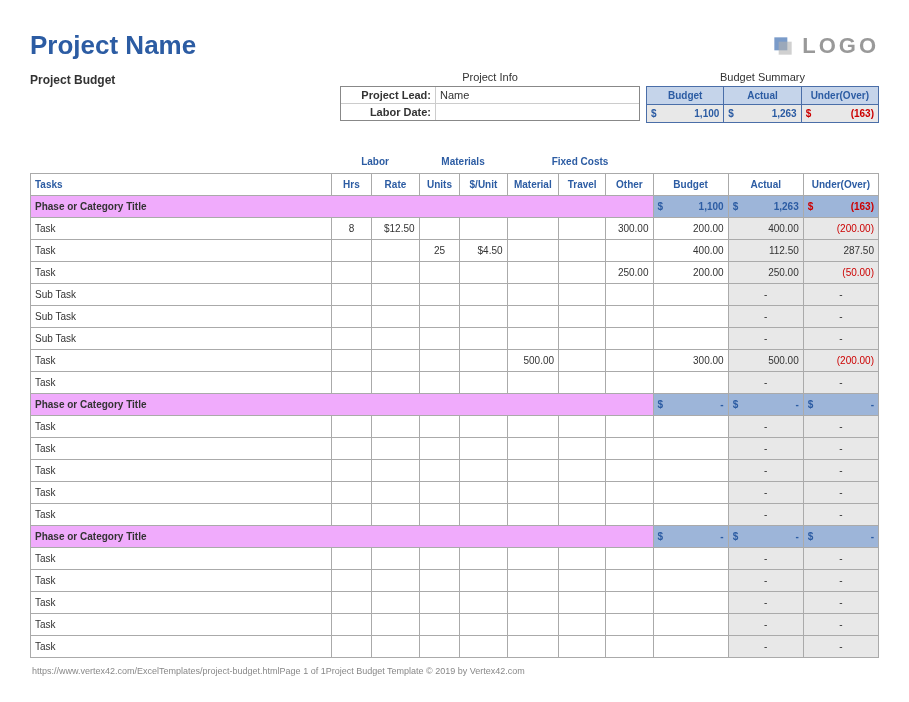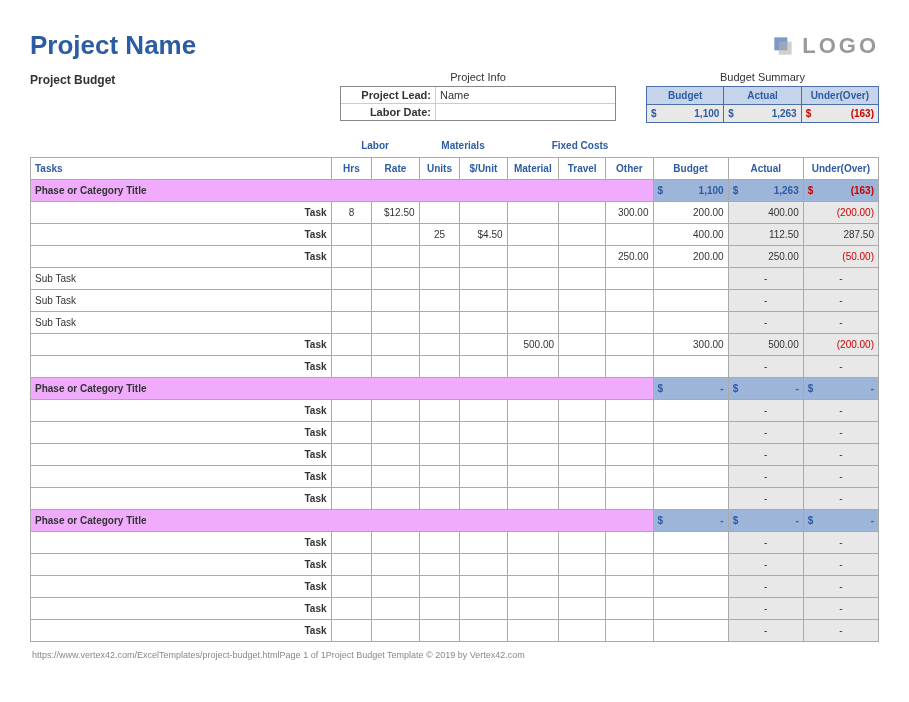--- a/index.html
+++ b/index.html
@@ -4,53 +4,53 @@
 <style>
   * { box-sizing: border-box; margin: 0; padding: 0; }
   body { font-family: Arial, sans-serif; font-size: 11px; color: #333; background: #fff; width: 909px; }
   .page { padding: 30px 30px 10px 30px; }
   .header-row { display: flex; justify-content: space-between; align-items: center; margin-bottom: 10px; }
   .project-name { color: #2c5ca3; font-size: 26px; font-weight: bold; }
   .logo { display: flex; align-items: center; gap: 6px; color: #999; font-size: 22px; font-weight: bold; letter-spacing: 3px; }
   .logo svg { width: 26px; height: 26px; }
   .sub-row { display: flex; align-items: flex-start; }
   .budget-label { font-weight: bold; font-size: 12px; width: 310px; padding-top: 2px; }
-  .info-block { width: 276px; }
+  .info-block { width: 300px; }
   .info-title { text-align: center; font-size: 11px; margin-bottom: 3px; }
   .info-box { border: 1px solid #888; }
   .info-line { display: flex; border-bottom: 1px solid #ccc; }
   .info-line:last-child { border-bottom: none; }
   .info-label { width: 95px; text-align: right; padding: 2px 4px; font-weight: bold; border-right: 1px solid #ccc; }
   .info-value { flex: 1; padding: 2px 4px; }
   .spacer { flex: 1; }
   .summary-block { width: 233px; }
   .summary-title { text-align: center; font-size: 11px; margin-bottom: 3px; }
   .summary-table { display: flex; border: 1px solid #4a6ea8; }
   .summary-col { flex: 1; border-right: 1px solid #4a6ea8; }
   .summary-col:last-child { border-right: none; }
   .summary-hdr { background: #c5d4ea; color: #2c5ca3; text-align: center; font-weight: bold; padding: 3px 2px; border-bottom: 1px solid #4a6ea8; font-size: 10px; }
   .summary-val { background: #e8e8e8; color: #2c5ca3; font-weight: bold; padding: 3px 4px; display: flex; justify-content: space-between; font-size: 10px; }
   .summary-val.red { color: #cc0000; }
   
-  .main-table { width: 100%; margin-top: 12px; border-collapse: collapse; }
+  .main-table { width: 100%; margin-top: 28px; border-collapse: collapse; }
   .main-table th, .main-table td { border: 1px solid #aaa; padding: 3px 4px; font-size: 10px; height: 22px; }
   .main-table th { color: #2c5ca3; font-weight: bold; text-align: center; }
   .group-hdr { border: none !important; text-align: center; color: #2c5ca3; font-weight: bold; font-size: 10px; padding-bottom: 2px; }
   .hdr-row th { background: #fff; vertical-align: middle; }
   .col-task { width: 280px; text-align: left !important; }
   .col-small { width: 38px; }
   .col-sum { width: 70px; }
   .col-sum-cell { background: #e8e8e8; text-align: right; }
   .phase-row td { background: #f0abfc; font-weight: bold; }
   .phase-row .phase-name { text-align: left; }
   .phase-sum { color: #2c5ca3; font-weight: bold; }
   .pair { display: flex; justify-content: space-between; }
   .pair .amt { text-align: right; }
   .red { color: #cc0000; }
-  .tname { padding-left: 12px; font-weight: bold; text-align: right; }
+  .tname { padding-left: 12px; font-weight: normal; text-align: left; }
   .subtname { padding-left: 28px; text-align: left; }
   .num { text-align: right; }
   .num-c { text-align: center; }
   .dash { text-align: center; }
   .footer { display: flex; color: #888; font-size: 9px; margin-top: 8px; padding: 0 2px; }
 </style>
 </head>
 <body>
 <div class="page">
 

